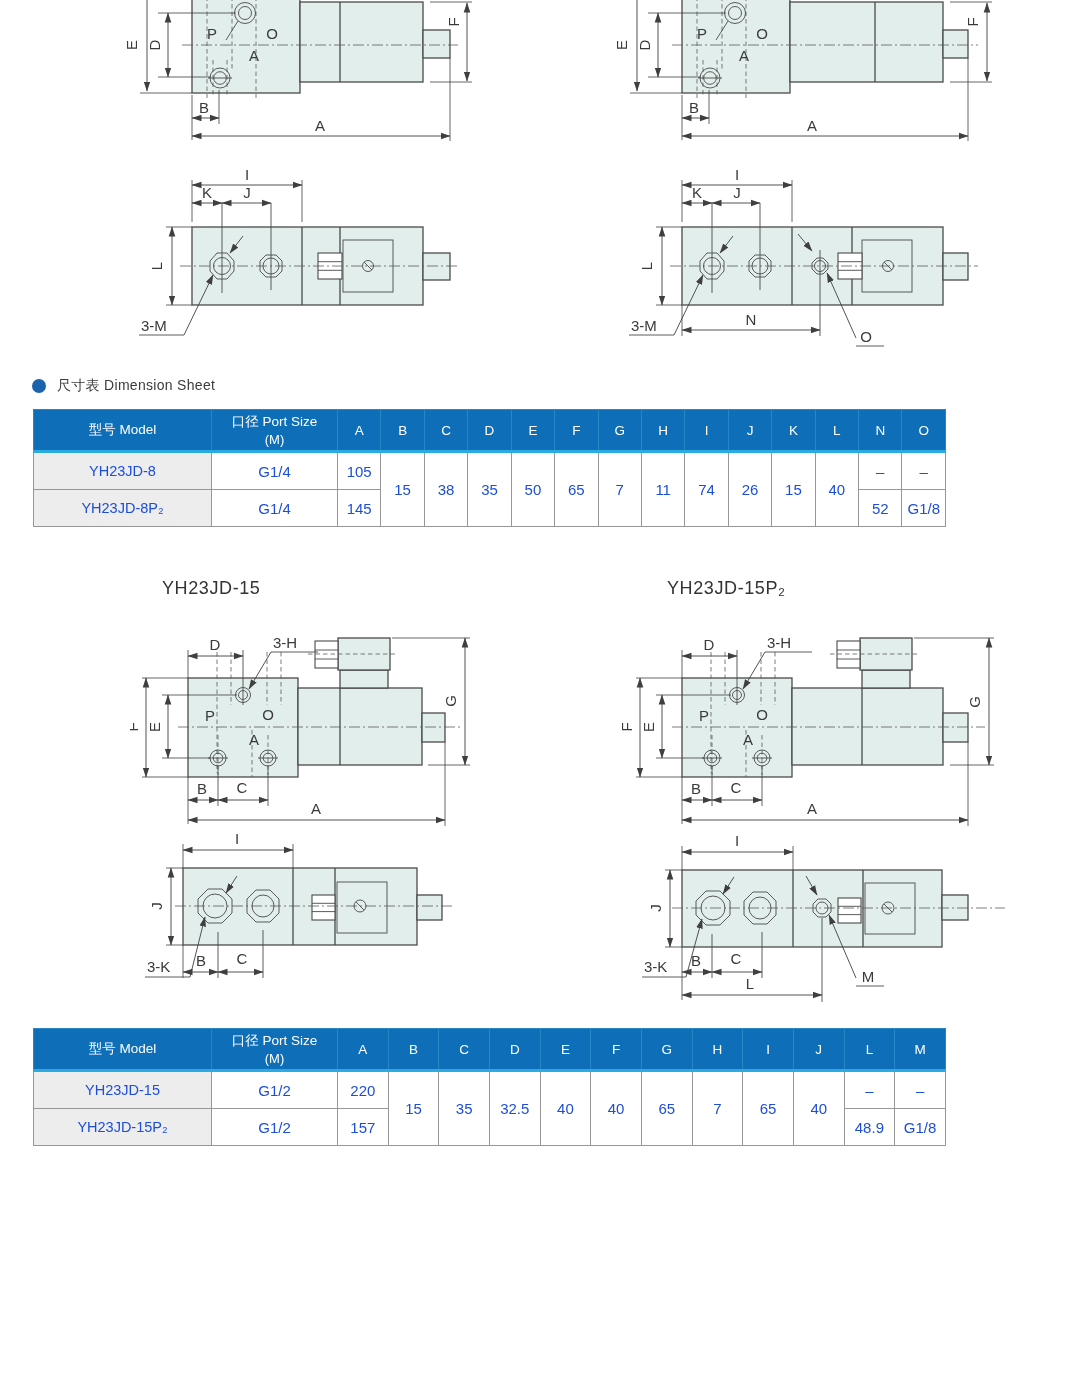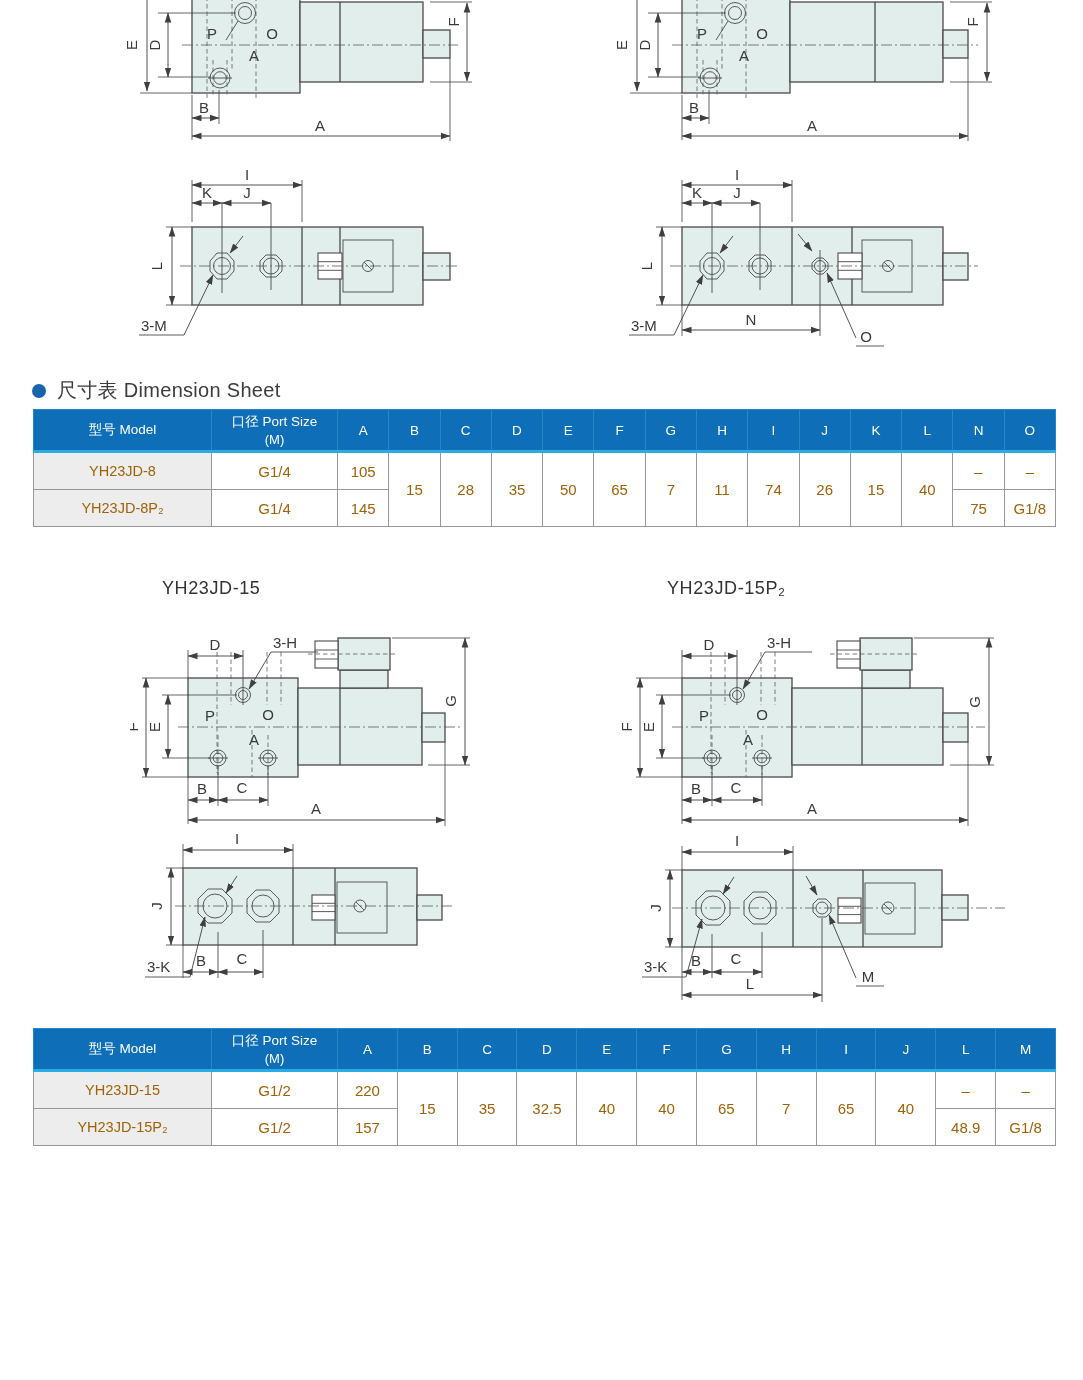--- a/index.html
+++ b/index.html
@@ -12,32 +12,32 @@
   .white { fill:#ffffff; stroke:#4a4a4a; stroke-width:1.1; }
   .ln    { stroke:#4a4a4a; stroke-width:1.3; fill:none; }
   .thin  { stroke:#4a4a4a; stroke-width:0.9; fill:none; }
   .cl    { stroke:#5a5a5a; stroke-width:0.8; stroke-dasharray:11 3 2 3; fill:none; }
   .hid   { stroke:#5a5a5a; stroke-width:0.8; stroke-dasharray:4.5 3; fill:none; }
   .dim   { stroke:#3f3f3f; stroke-width:0.9; fill:none; }
   .ext   { stroke:#3f3f3f; stroke-width:0.8; fill:none; }
 
   .section-head { position:absolute; left:32px; top:377px; display:flex; align-items:center; }
   .bullet { width:14px; height:14px; border-radius:50%; background:#1a63ad; margin-right:11px; }
-  .section-title { font-size:20px; color:#3c3c3c; letter-spacing:0.3px; }
+  .section-title { font-size:14px; color:#3c3c3c; letter-spacing:0.3px; }
 
   .fig-title { position:absolute; font-size:18px; color:#333; letter-spacing:0.6px; }
 
   .dim-table-wrap { position:absolute; left:33px; width:1023px; }
-  table.dim { border-collapse:collapse; table-layout:fixed; width:1023px;
+  table.dim { border-collapse:collapse; table-layout:fixed; width:913px;
               border:1px solid #7d7d7d; }
   table.dim th { background:#0e6eb8; color:#ffffff; font-weight:normal; font-size:13.5px;
                  border:1px solid #2a85c4; border-bottom:3px solid #2aace2;
                  height:40px; padding:0; text-align:center; vertical-align:middle; }
   table.dim td { border:1px solid #979797; text-align:center; vertical-align:middle;
-                 font-size:15px; color:#a16207; height:36px; padding:0; background:#fff; }
+                 font-size:15px; color:#1d4ed8; height:36px; padding:0; background:#fff; }
   table.dim td.model { background:#ededed; font-size:14.5px; }
   .port-unit { font-size:13px; display:block; margin-top:1px; }
 </style>
 </head>
 <body>
 
 <div class="page">
 
   <svg class="fig" style="left:120px; top:0px;" width="360" height="360" viewBox="120 0 360 360">
     <defs>
@@ -253,38 +253,38 @@
         <th>K</th>
         <th>L</th>
         <th>N</th>
         <th>O</th>
       </tr>
       <tr>
         <td class="model">YH23JD-8</td>
         <td>G1/4</td>
         <td>105</td>
         <td rowspan="2">15</td>
-        <td rowspan="2">28</td>
+        <td rowspan="2">38</td>
         <td rowspan="2">35</td>
         <td rowspan="2">50</td>
         <td rowspan="2">65</td>
         <td rowspan="2">7</td>
         <td rowspan="2">11</td>
         <td rowspan="2">74</td>
         <td rowspan="2">26</td>
         <td rowspan="2">15</td>
         <td rowspan="2">40</td>
         <td>–</td>
         <td>–</td>
       </tr>
       <tr>
         <td class="model">YH23JD-8P₂</td>
         <td>G1/4</td>
         <td>145</td>
-        <td>75</td>
+        <td>52</td>
         <td>G1/8</td>
       </tr>
     </tbody>
       </table>
   </div>
 
   <div class="fig-title" style="left:162px; top:578px;">YH23JD-15</div>
   <div class="fig-title" style="left:667px; top:578px;">YH23JD-15P₂</div>
 
   <svg class="fig" style="left:130px; top:600px;" width="450" height="410" viewBox="130 600 450 410">

